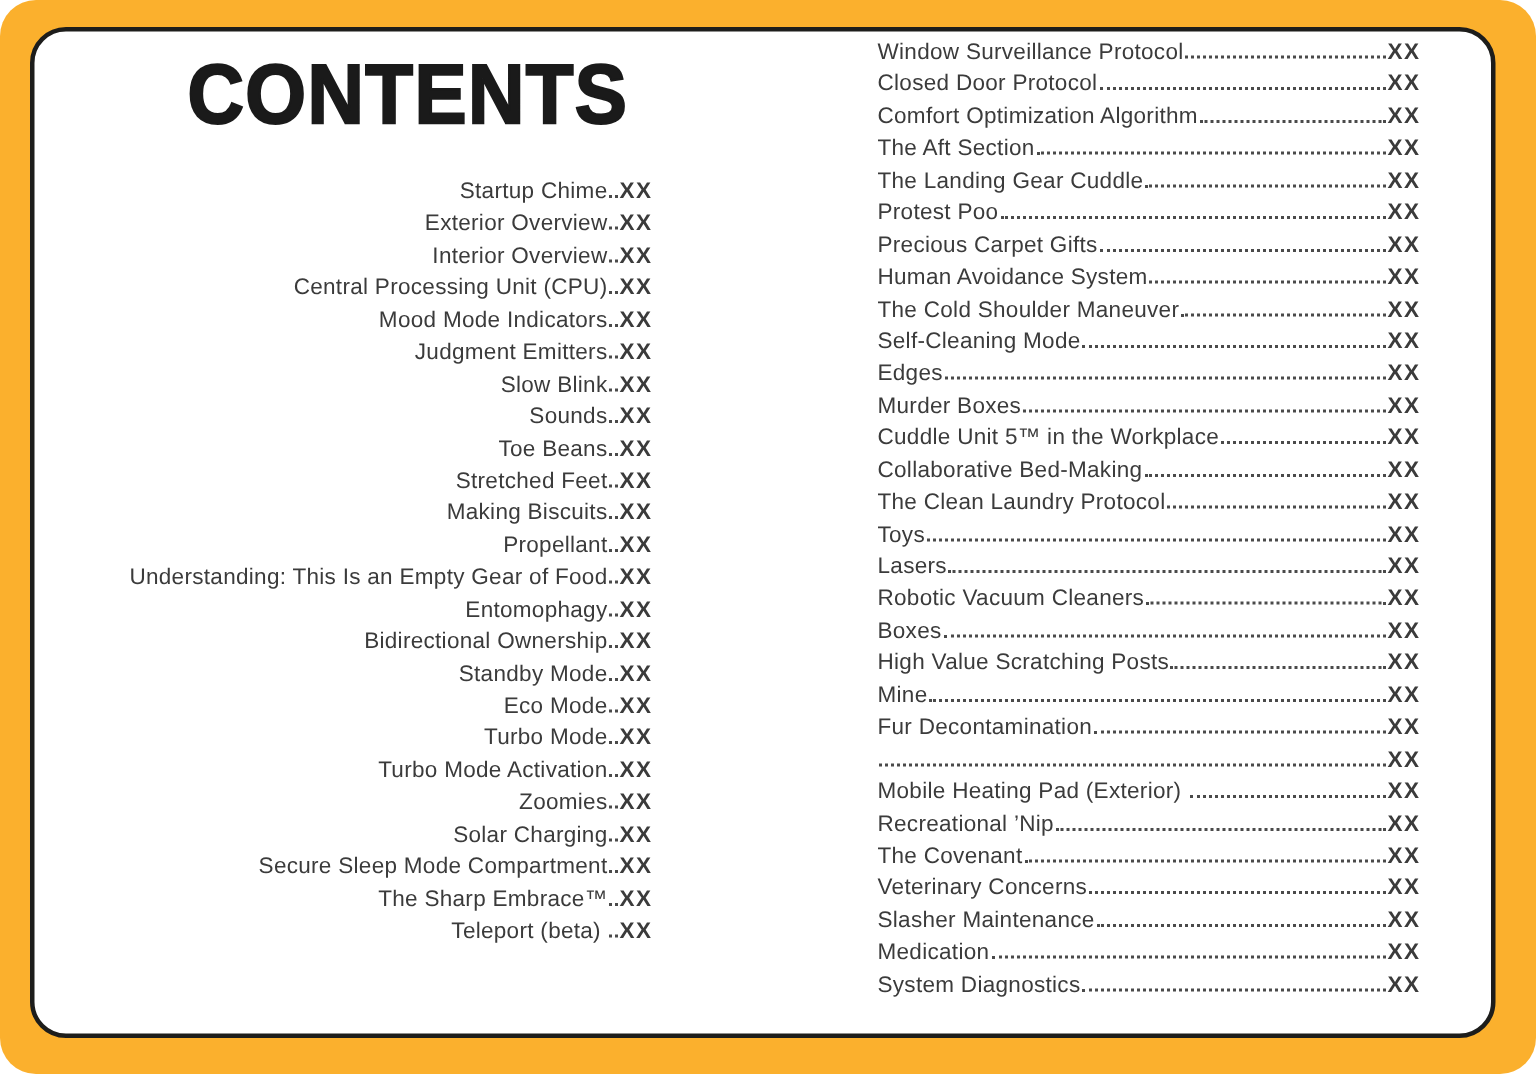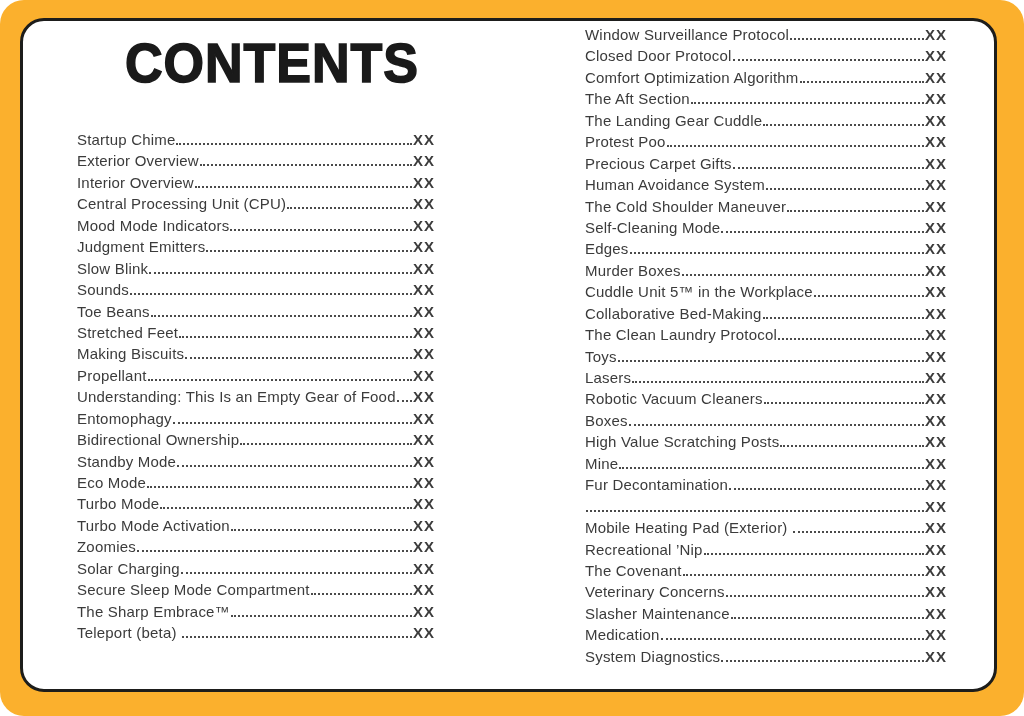--- a/index.html
+++ b/index.html
@@ -40,21 +40,21 @@
     color:var(--title_text);
     -webkit-text-stroke:1.6px var(--title_text);
     transform:scaleX(0.93);
     transform-origin:left top;
     white-space:nowrap;
   }
   .col{
     position:absolute;
     display:flex;flex-direction:column;
   }
-  .col-left{left:54px;top:108px;width:358px;}
+  .col-left{left:54px;top:96px;width:358px;align-items:flex-end;}
   .col-right{left:562px;top:3px;width:362px;}
   .row{
     display:flex;align-items:baseline;
     height:21.45px;
     font-size:15px;line-height:21.45px;
     color:var(--text);
   }
   .entry{
     white-space:pre;
     letter-spacing:0.2px;

